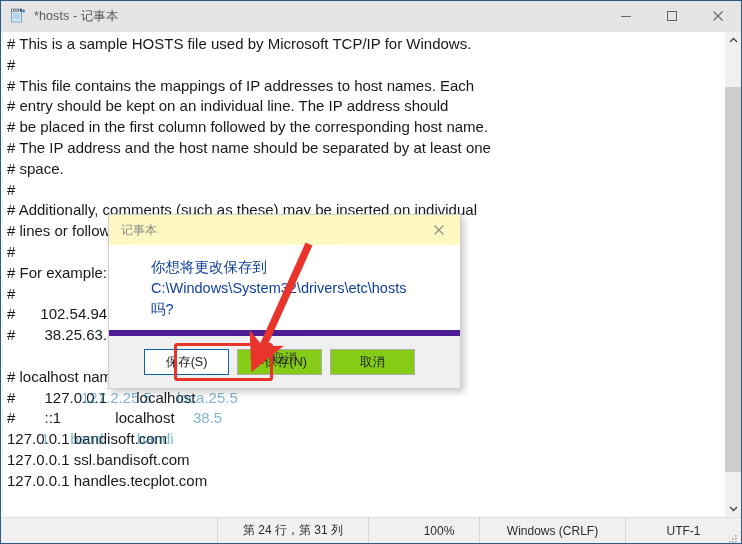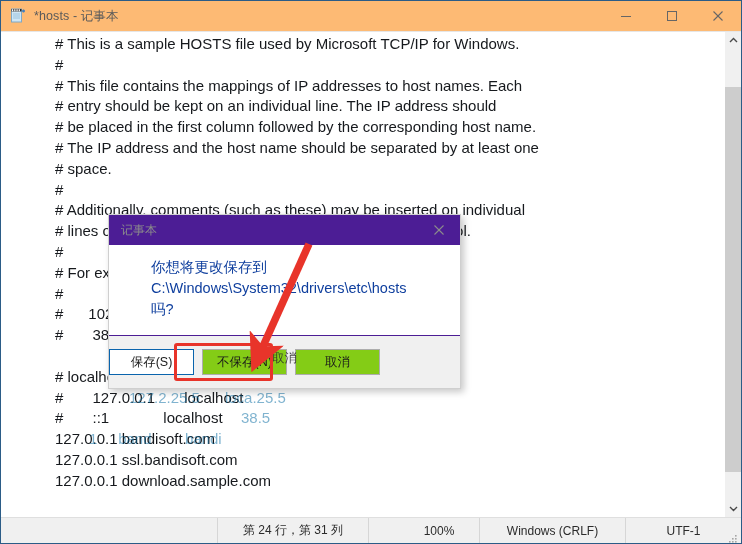--- a/index.html
+++ b/index.html
@@ -25,21 +25,21 @@
     border: 1px solid #2b5c87;
     background: #ffffff;
     display: flex;
     flex-direction: column;
   }
 
   
   #title-bar {
     height: 30px;
     min-height: 30px;
-    background: #fdba74;
+    background: #e5e5e5;
     display: flex;
     align-items: center;
     position: relative;
   }
   #app-icon {
     width: 16px; height: 16px;
     margin-left: 9px;
     margin-right: 8px;
     position: relative;
     flex: none;
@@ -98,21 +98,20 @@
   }
   .tline {
     position: absolute;
     left: 6px;
     white-space: pre;
     font-family: "Liberation Sans", sans-serif;
     font-size: 15px;
     color: #16191d;
     line-height: 20.8px;
     height: 20.8px;
-    margin-left: 48px;
   }
   .tline.ghost {
     color: #2a2f35;
     opacity: .82;
   }
   .tline.ghost2 {
     color: #0369a1;
     opacity: .5;
   }
 
@@ -185,21 +184,21 @@
     border: 1px solid #cfcfcf;
     box-shadow: 3px 3px 7px rgba(0,0,0,.22);
     box-sizing: border-box;
     z-index: 40;
     display: flex;
     flex-direction: column;
   }
   #dlg-titlebar {
     height: 30px;
     min-height: 30px;
-    background: #4c1d95;
+    background: #fef9c3;
     display: flex;
     align-items: center;
     position: relative;
   }
   #dlg-title {
     font-size: 12px;
     color: #8b8b8b;
     margin-left: 12px;
     white-space: nowrap;
   }
@@ -220,24 +219,24 @@
     color: #0f3f9e;
     line-height: 21px;
     white-space: pre-line;
     font-family: "Liberation Sans", sans-serif;
     margin-left: 28px;
   }
   #dlg-buttons {
     height: 52px;
     min-height: 52px;
     background: #f0f0f0;
-    border-top: 1px solid #4c1d95;
-    display: flex;
-    align-items: center;
-    justify-content: flex-start;
+    border-top: 6px solid #4c1d95;
+    display: flex;
+    align-items: center;
+    justify-content: center;
     padding-right: 10px;
     gap: 8px;
     position: relative;
   }
   .dlg-btn {
     height: 26px;
     min-width: 85px;
     padding: 0 10px;
     box-sizing: border-box;
     background: #84cc16;
@@ -345,21 +344,21 @@
       <div class="tline" style="top:230.8px"># For example:</div>
       <div class="tline" style="top:251.6px">#</div>
       <div class="tline" style="top:272.4px">#      102.54.94.97     rhino.acme.com</div>
       <div class="tline" style="top:293.2px">#       38.25.63.10     x.acme.com</div>
       <div class="tline" style="top:314px"></div>
       <div class="tline" style="top:334.8px"># localhost name resolution is handled within DNS itself.</div>
       <div class="tline" style="top:355.6px">#       127.0.0.1       localhost</div>
       <div class="tline" style="top:376.4px">#       ::1             localhost</div>
       <div class="tline" style="top:397.2px">127.0.0.1 bandisoft.com</div>
       <div class="tline" style="top:418px">127.0.0.1 ssl.bandisoft.com</div>
-      <div class="tline" style="top:438.8px">127.0.0.1 download.sample.com</div>
+      <div class="tline" style="top:438.8px">127.0.0.1 handles.tecplot.com</div>
 
       <div class="tline ghost" style="top:328px; left:250px">cts handles itsthin DNS i</div>
       <div class="tline ghost2" style="top:355.6px; left:80px">127.2.25.5      loca.25.5</div>
       <div class="tline ghost2" style="top:376.4px; left:192px">38.5</div>
       <div class="tline ghost2" style="top:397.2px; left:40px">1     band        bandi</div>
     </div>
 
     <div id="vscroll">
       <div class="sb-arrow" id="sb-up">
         <svg width="9" height="7" viewBox="0 0 9 7">

